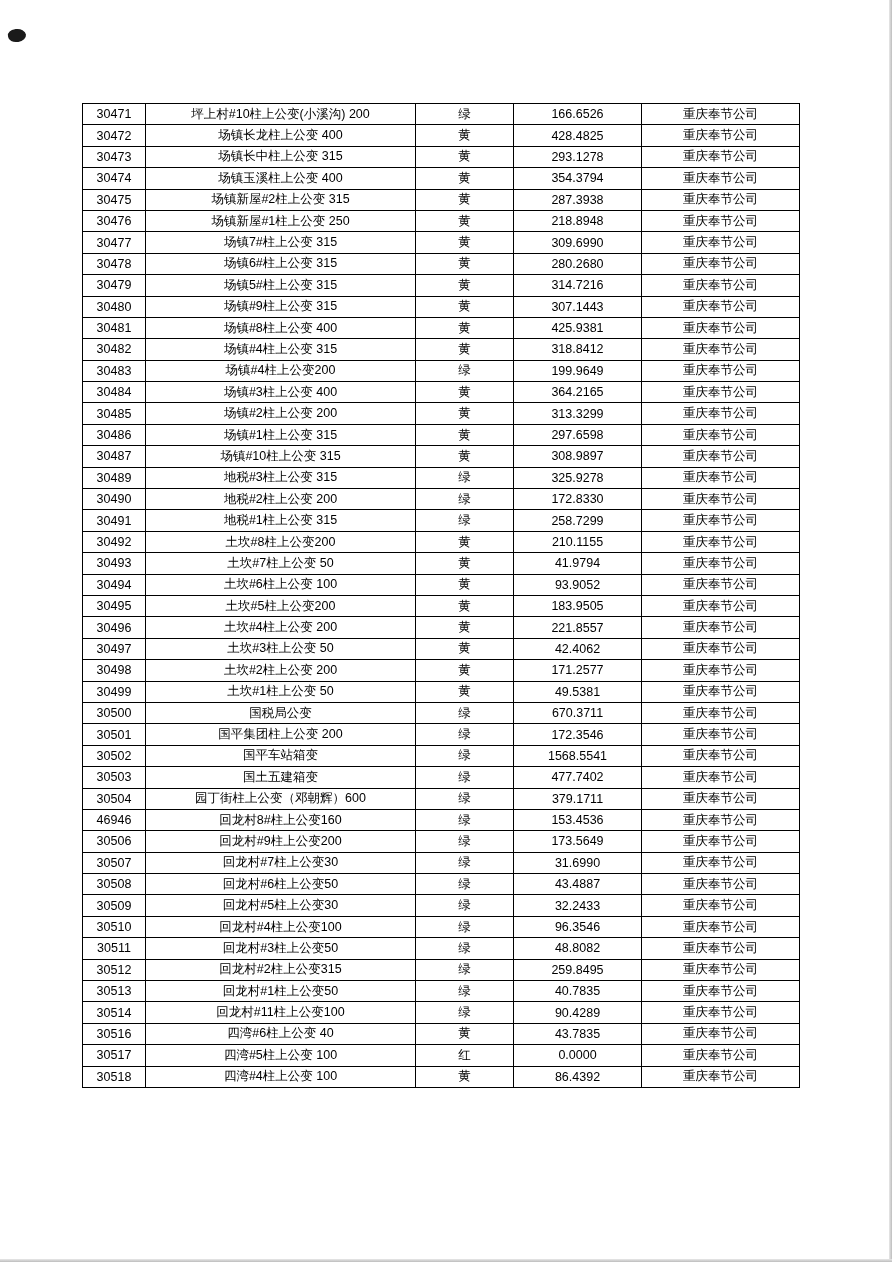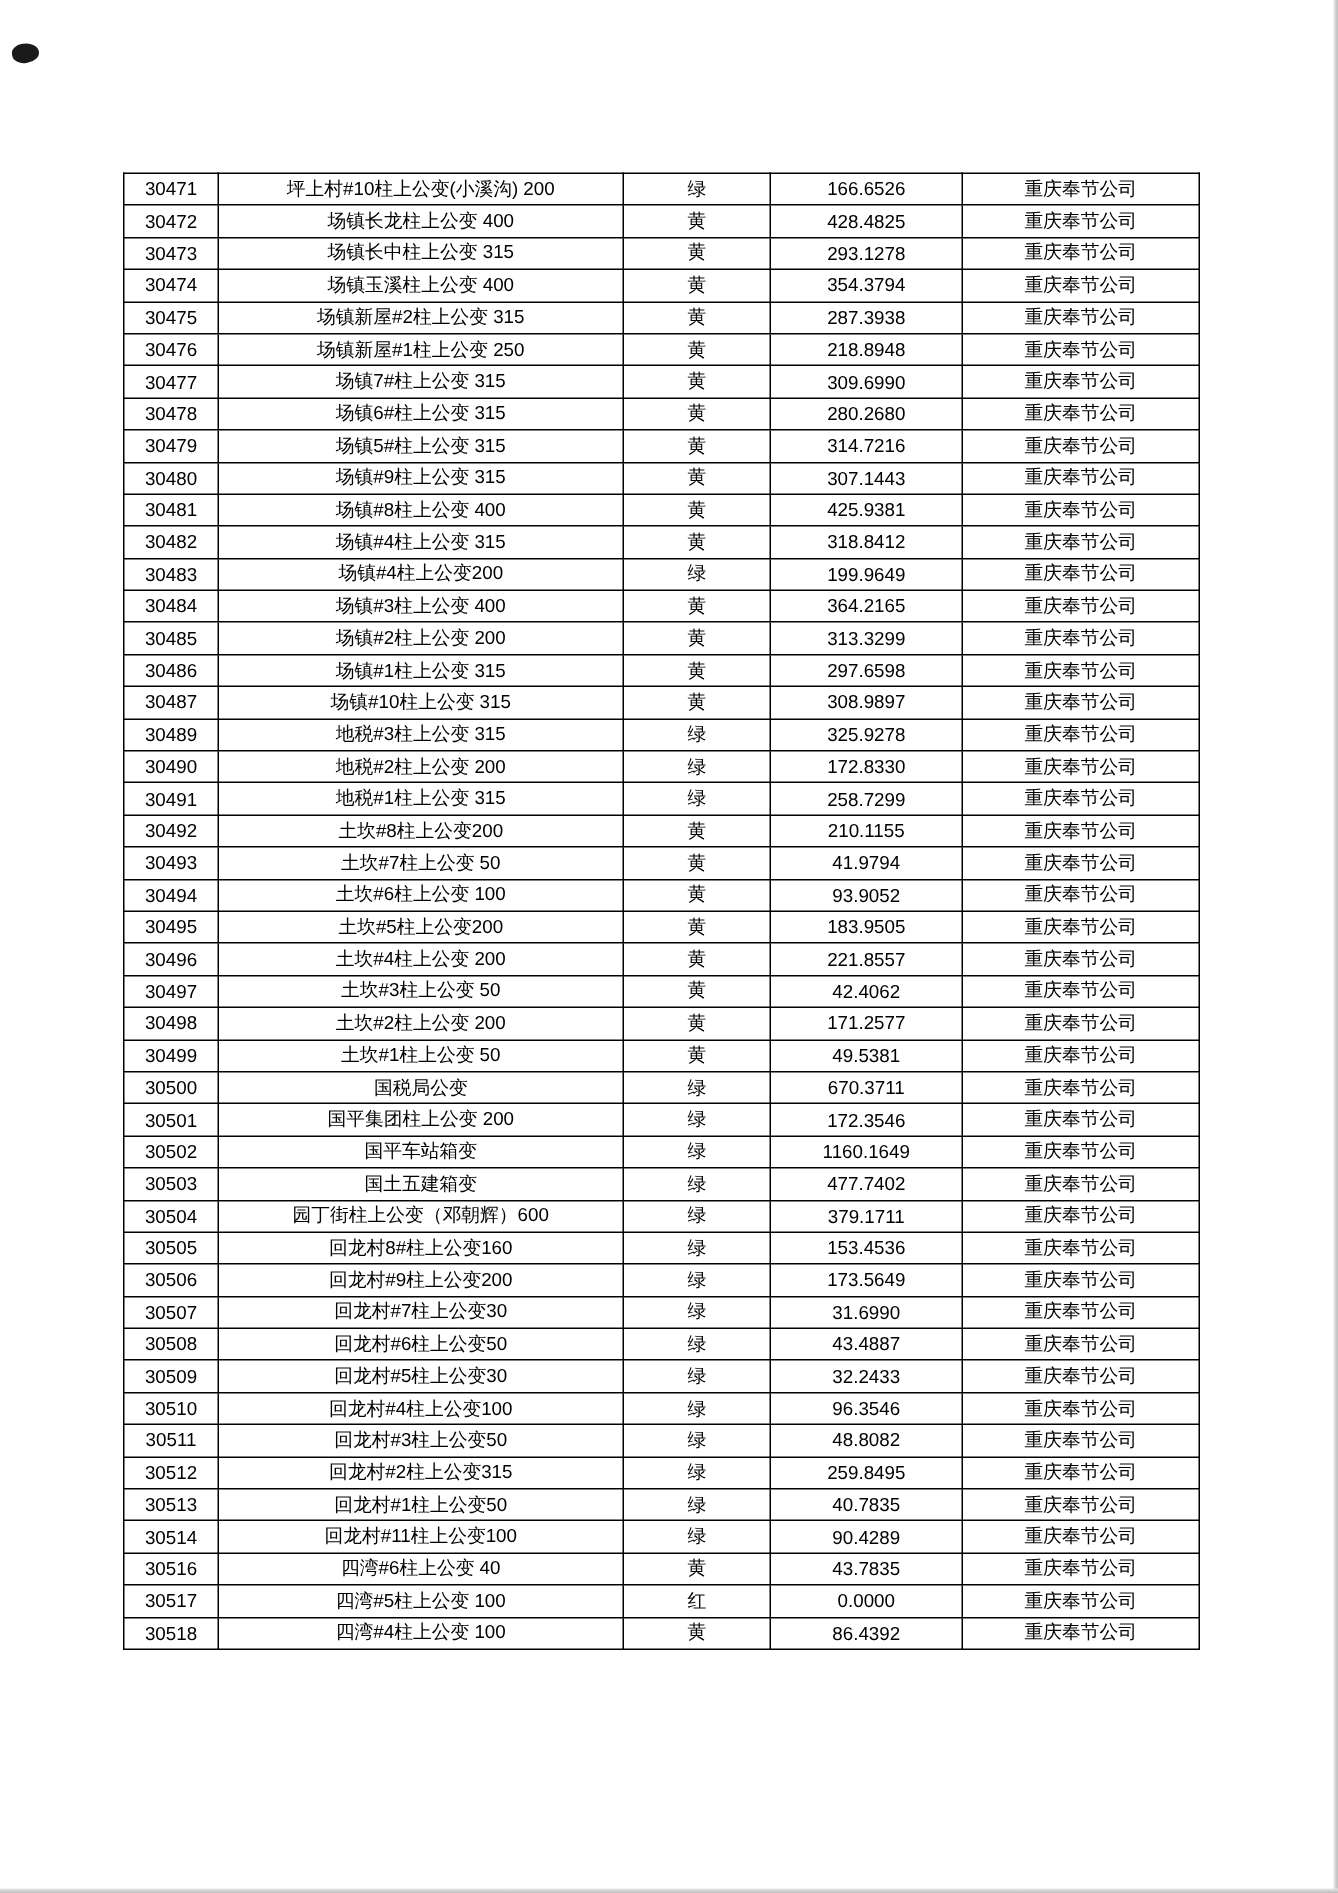--- a/index.html
+++ b/index.html
@@ -33,21 +33,21 @@
     top: 29px;
     width: 18px;
     height: 13px;
     background: #1a1a1a;
     border-radius: 45% 55% 50% 50%;
     transform: rotate(-8deg);
   }
   .table-wrap {
     position: absolute;
     left: 82px;
-    top: 115px;
+    top: 103px;
     width: 717px;
   }
   table.data-table {
     border-collapse: collapse;
     table-layout: fixed;
     width: 717px;
     font-size: 12.5px;
   }
   table.data-table td {
     border: 1px solid #000;
@@ -317,42 +317,42 @@
     <td>国平集团柱上公变 200</td>
     <td>绿</td>
     <td>172.3546</td>
     <td>重庆奉节公司</td>
   </tr>
 
   <tr>
     <td>30502</td>
     <td>国平车站箱变</td>
     <td>绿</td>
-    <td>1160.1649</td>
+    <td>1568.5541</td>
     <td>重庆奉节公司</td>
   </tr>
 
   <tr>
     <td>30503</td>
     <td>国土五建箱变</td>
     <td>绿</td>
     <td>477.7402</td>
     <td>重庆奉节公司</td>
   </tr>
 
   <tr>
     <td>30504</td>
     <td>园丁街柱上公变（邓朝辉）600</td>
     <td>绿</td>
     <td>379.1711</td>
     <td>重庆奉节公司</td>
   </tr>
 
   <tr>
-    <td>30505</td>
+    <td>46946</td>
     <td>回龙村8#柱上公变160</td>
     <td>绿</td>
     <td>153.4536</td>
     <td>重庆奉节公司</td>
   </tr>
 
   <tr>
     <td>30506</td>
     <td>回龙村#9柱上公变200</td>
     <td>绿</td>

